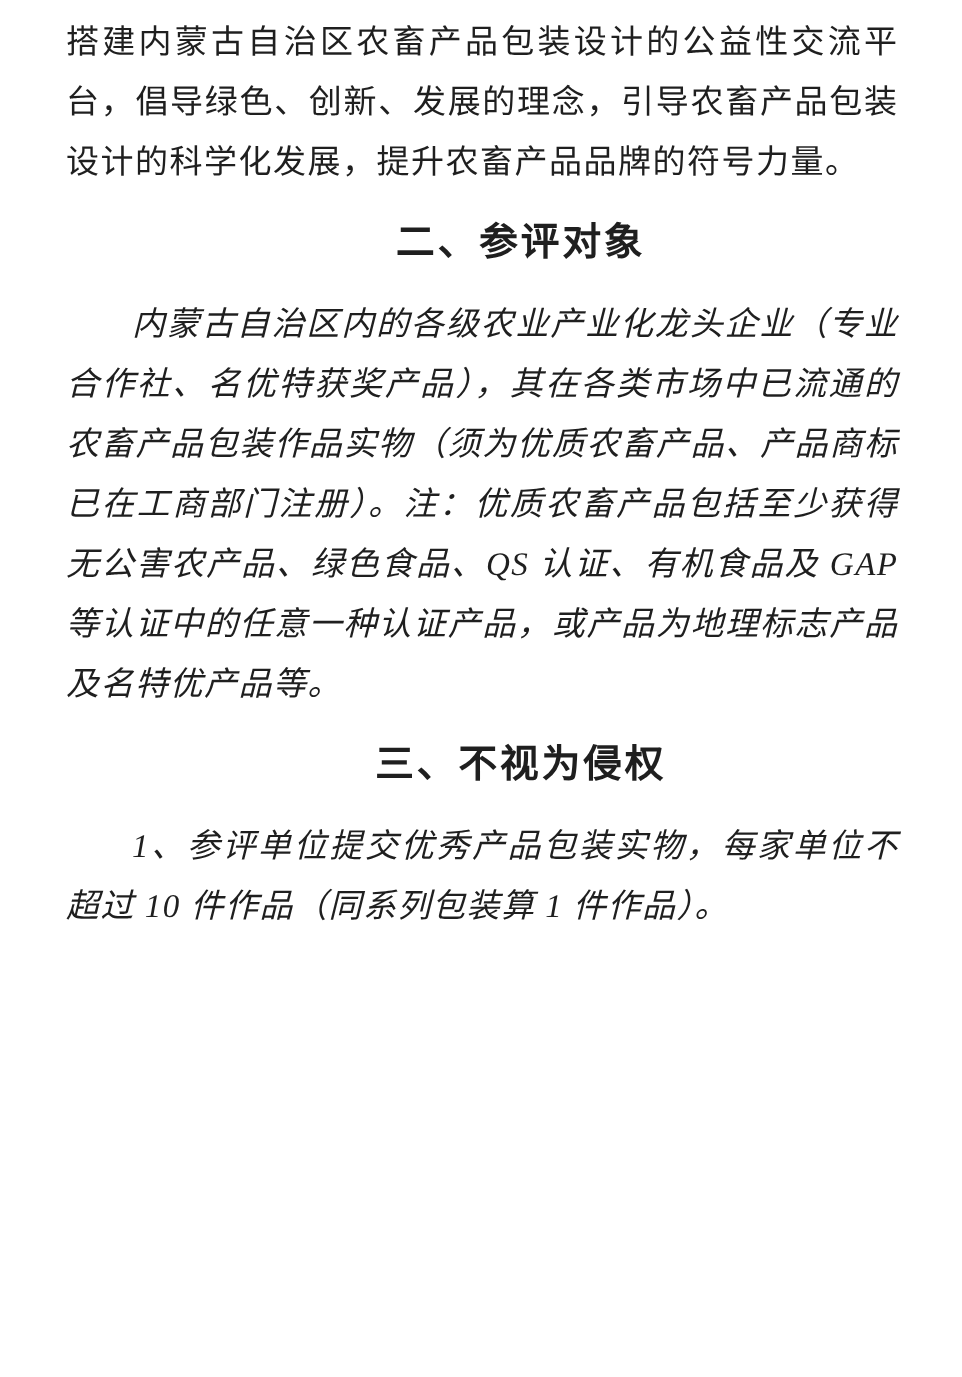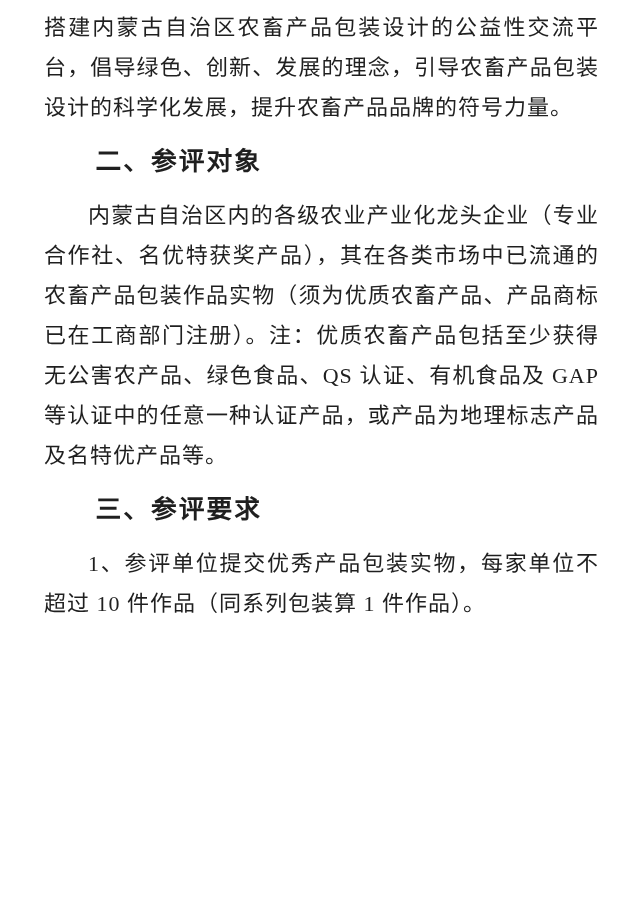--- a/index.html
+++ b/index.html
@@ -22,43 +22,44 @@
       overflow: hidden;
     }
     .para {
       margin: 0 0 14px 0;
       text-align: justify;
       text-justify: inter-character;
       letter-spacing: 1px;
     }
     .para.indent {
       text-indent: 2em;
+      font-style: italic;
     }
     .para.no-indent {
       text-indent: 0;
     }
     .heading {
       margin: 0 0 14px 0;
       font-weight: bold;
       text-indent: 2em;
-      text-align: left;
+      text-align: center;
       letter-spacing: 2px;
     }
   </style>
 </head>
 <body>
 
 <div class="page">
 
   <p class="para no-indent">搭建内蒙古自治区农畜产品包装设计的公益性交流平台，倡导绿色、创新、发展的理念，引导农畜产品包装设计的科学化发展，提升农畜产品品牌的符号力量。</p>
 
   <h3 class="heading">二、参评对象</h3>
 
   <p class="para indent">内蒙古自治区内的各级农业产业化龙头企业（专业合作社、名优特获奖产品），其在各类市场中已流通的农畜产品包装作品实物（须为优质农畜产品、产品商标已在工商部门注册）。注：优质农畜产品包括至少获得无公害农产品、绿色食品、QS 认证、有机食品及 GAP 等认证中的任意一种认证产品，或产品为地理标志产品及名特优产品等。</p>
 
-  <h3 class="heading">三、参评要求</h3>
+  <h3 class="heading">三、不视为侵权</h3>
 
 
   <p class="para indent">1、参评单位提交优秀产品包装实物，每家单位不超过 10 件作品（同系列包装算 1 件作品）。</p>
 
 
 
 </div>
 
 </body></html>

